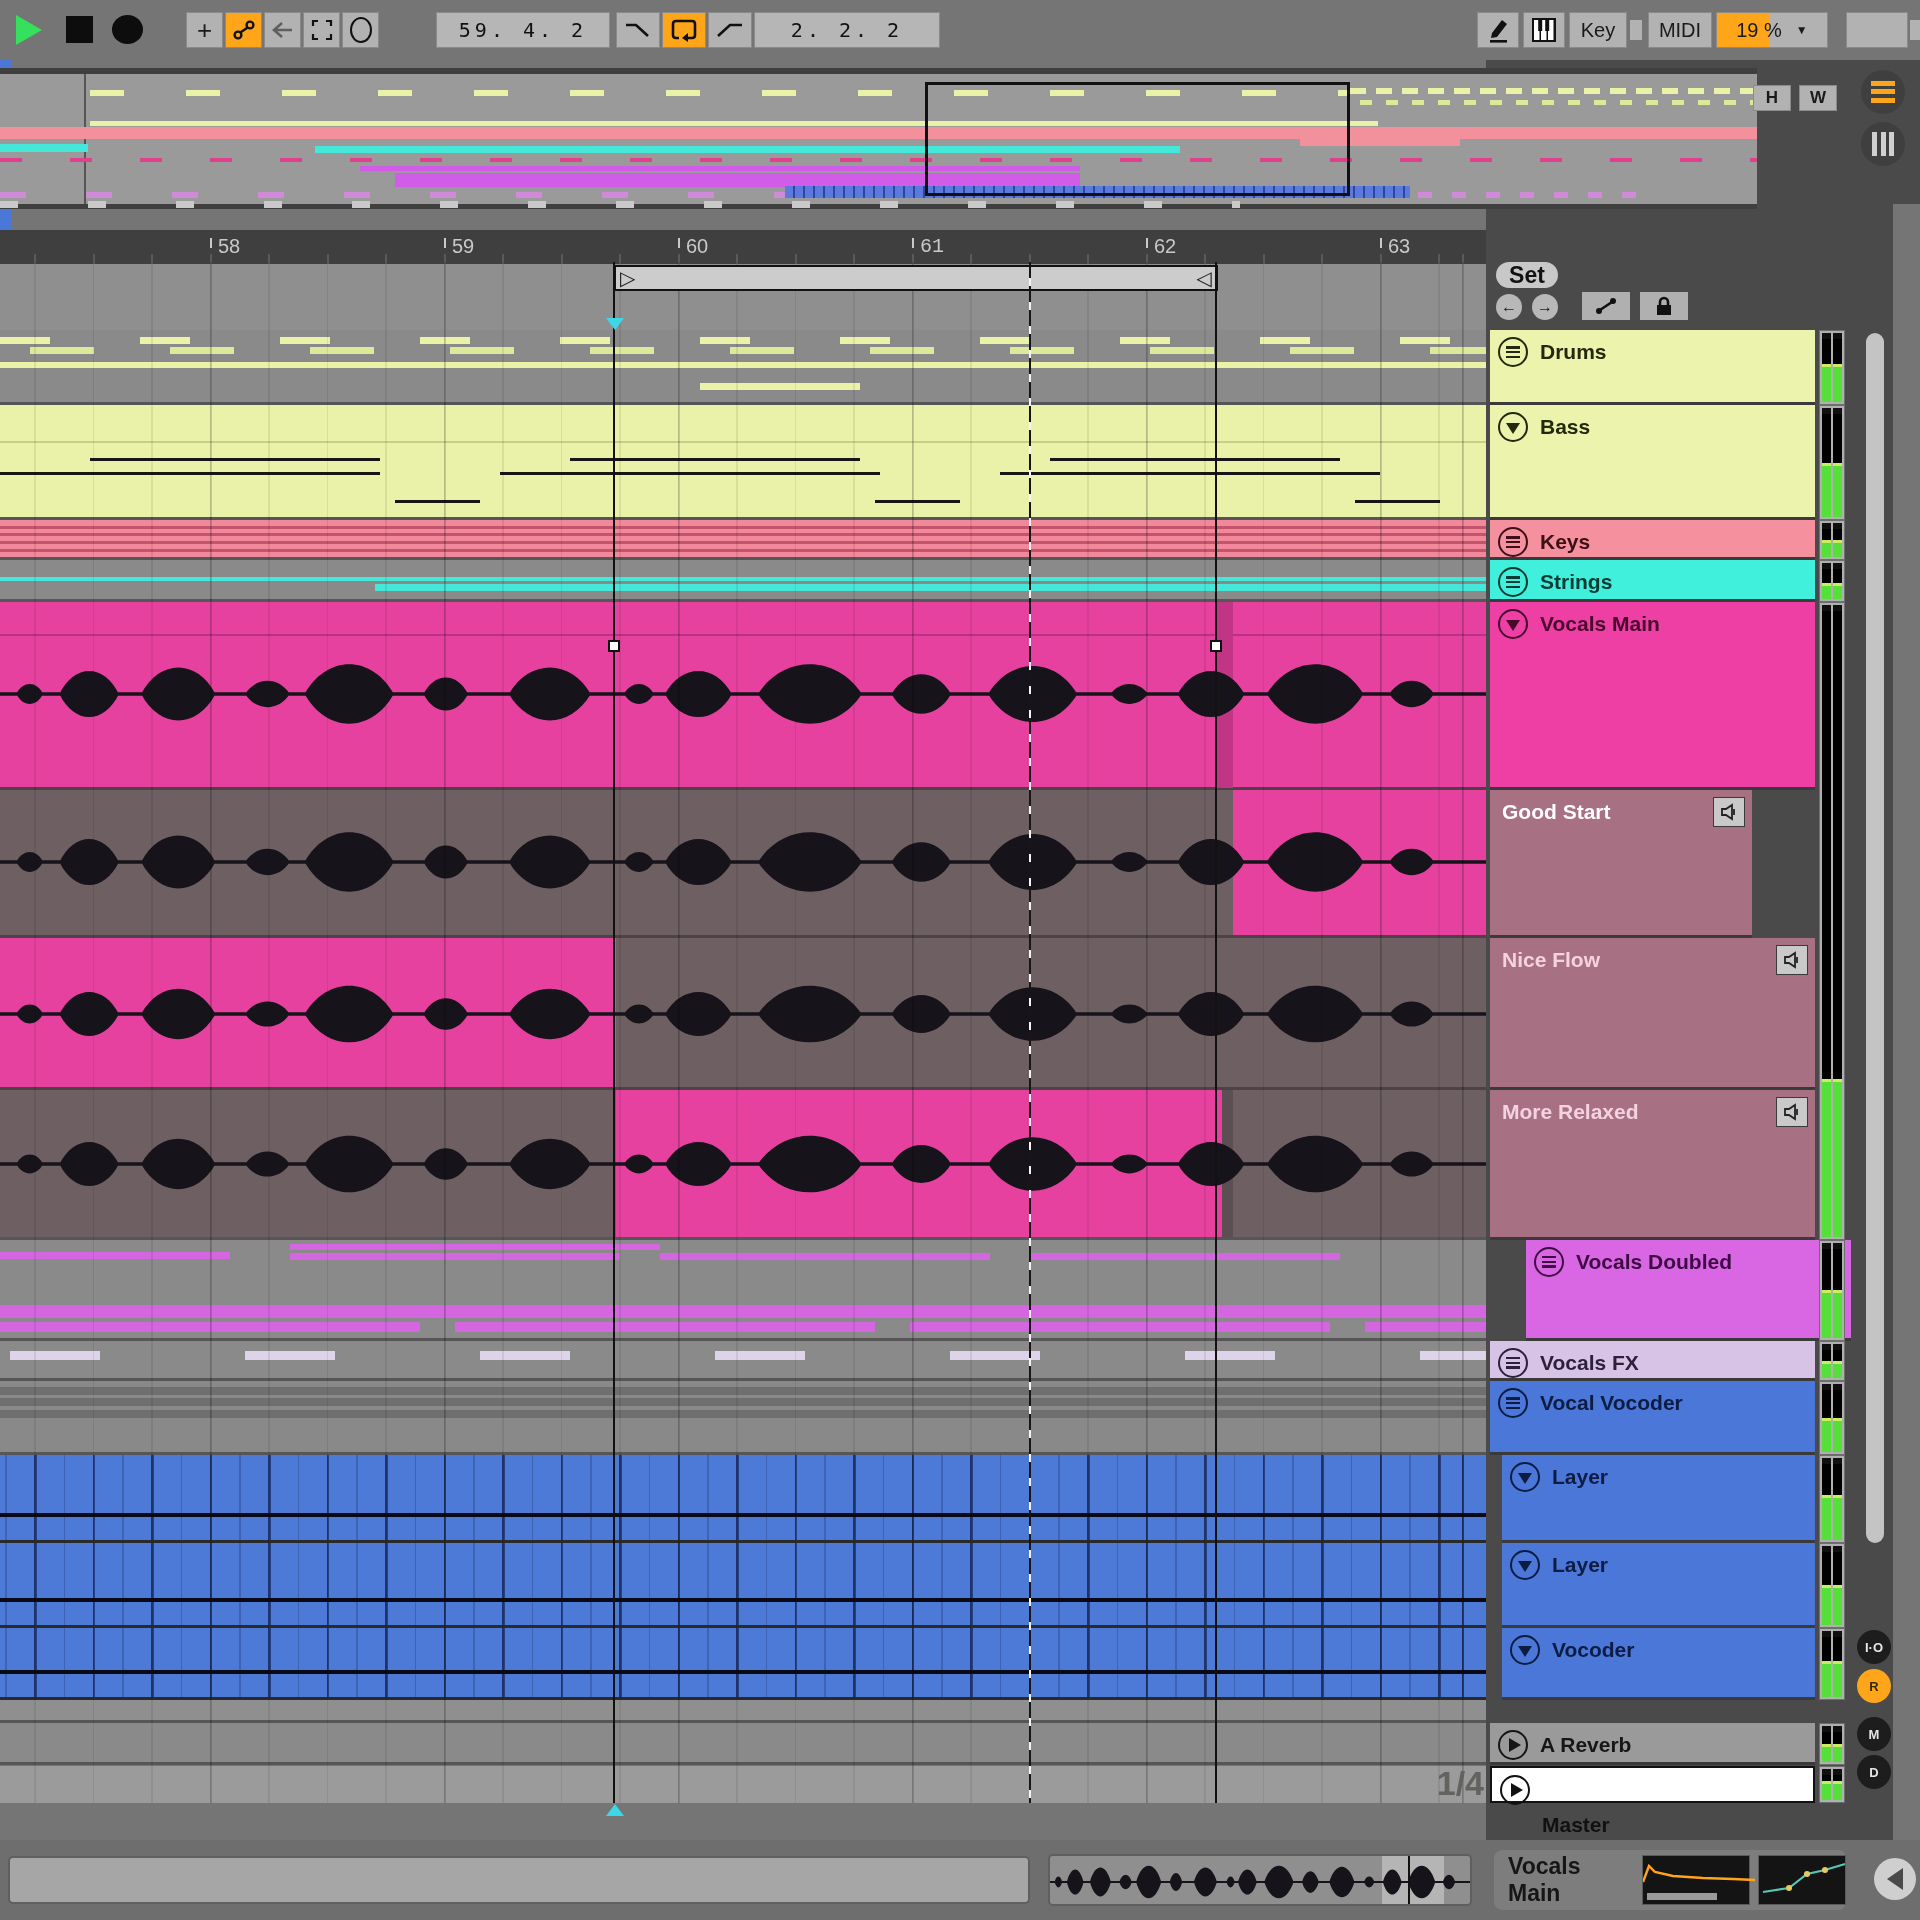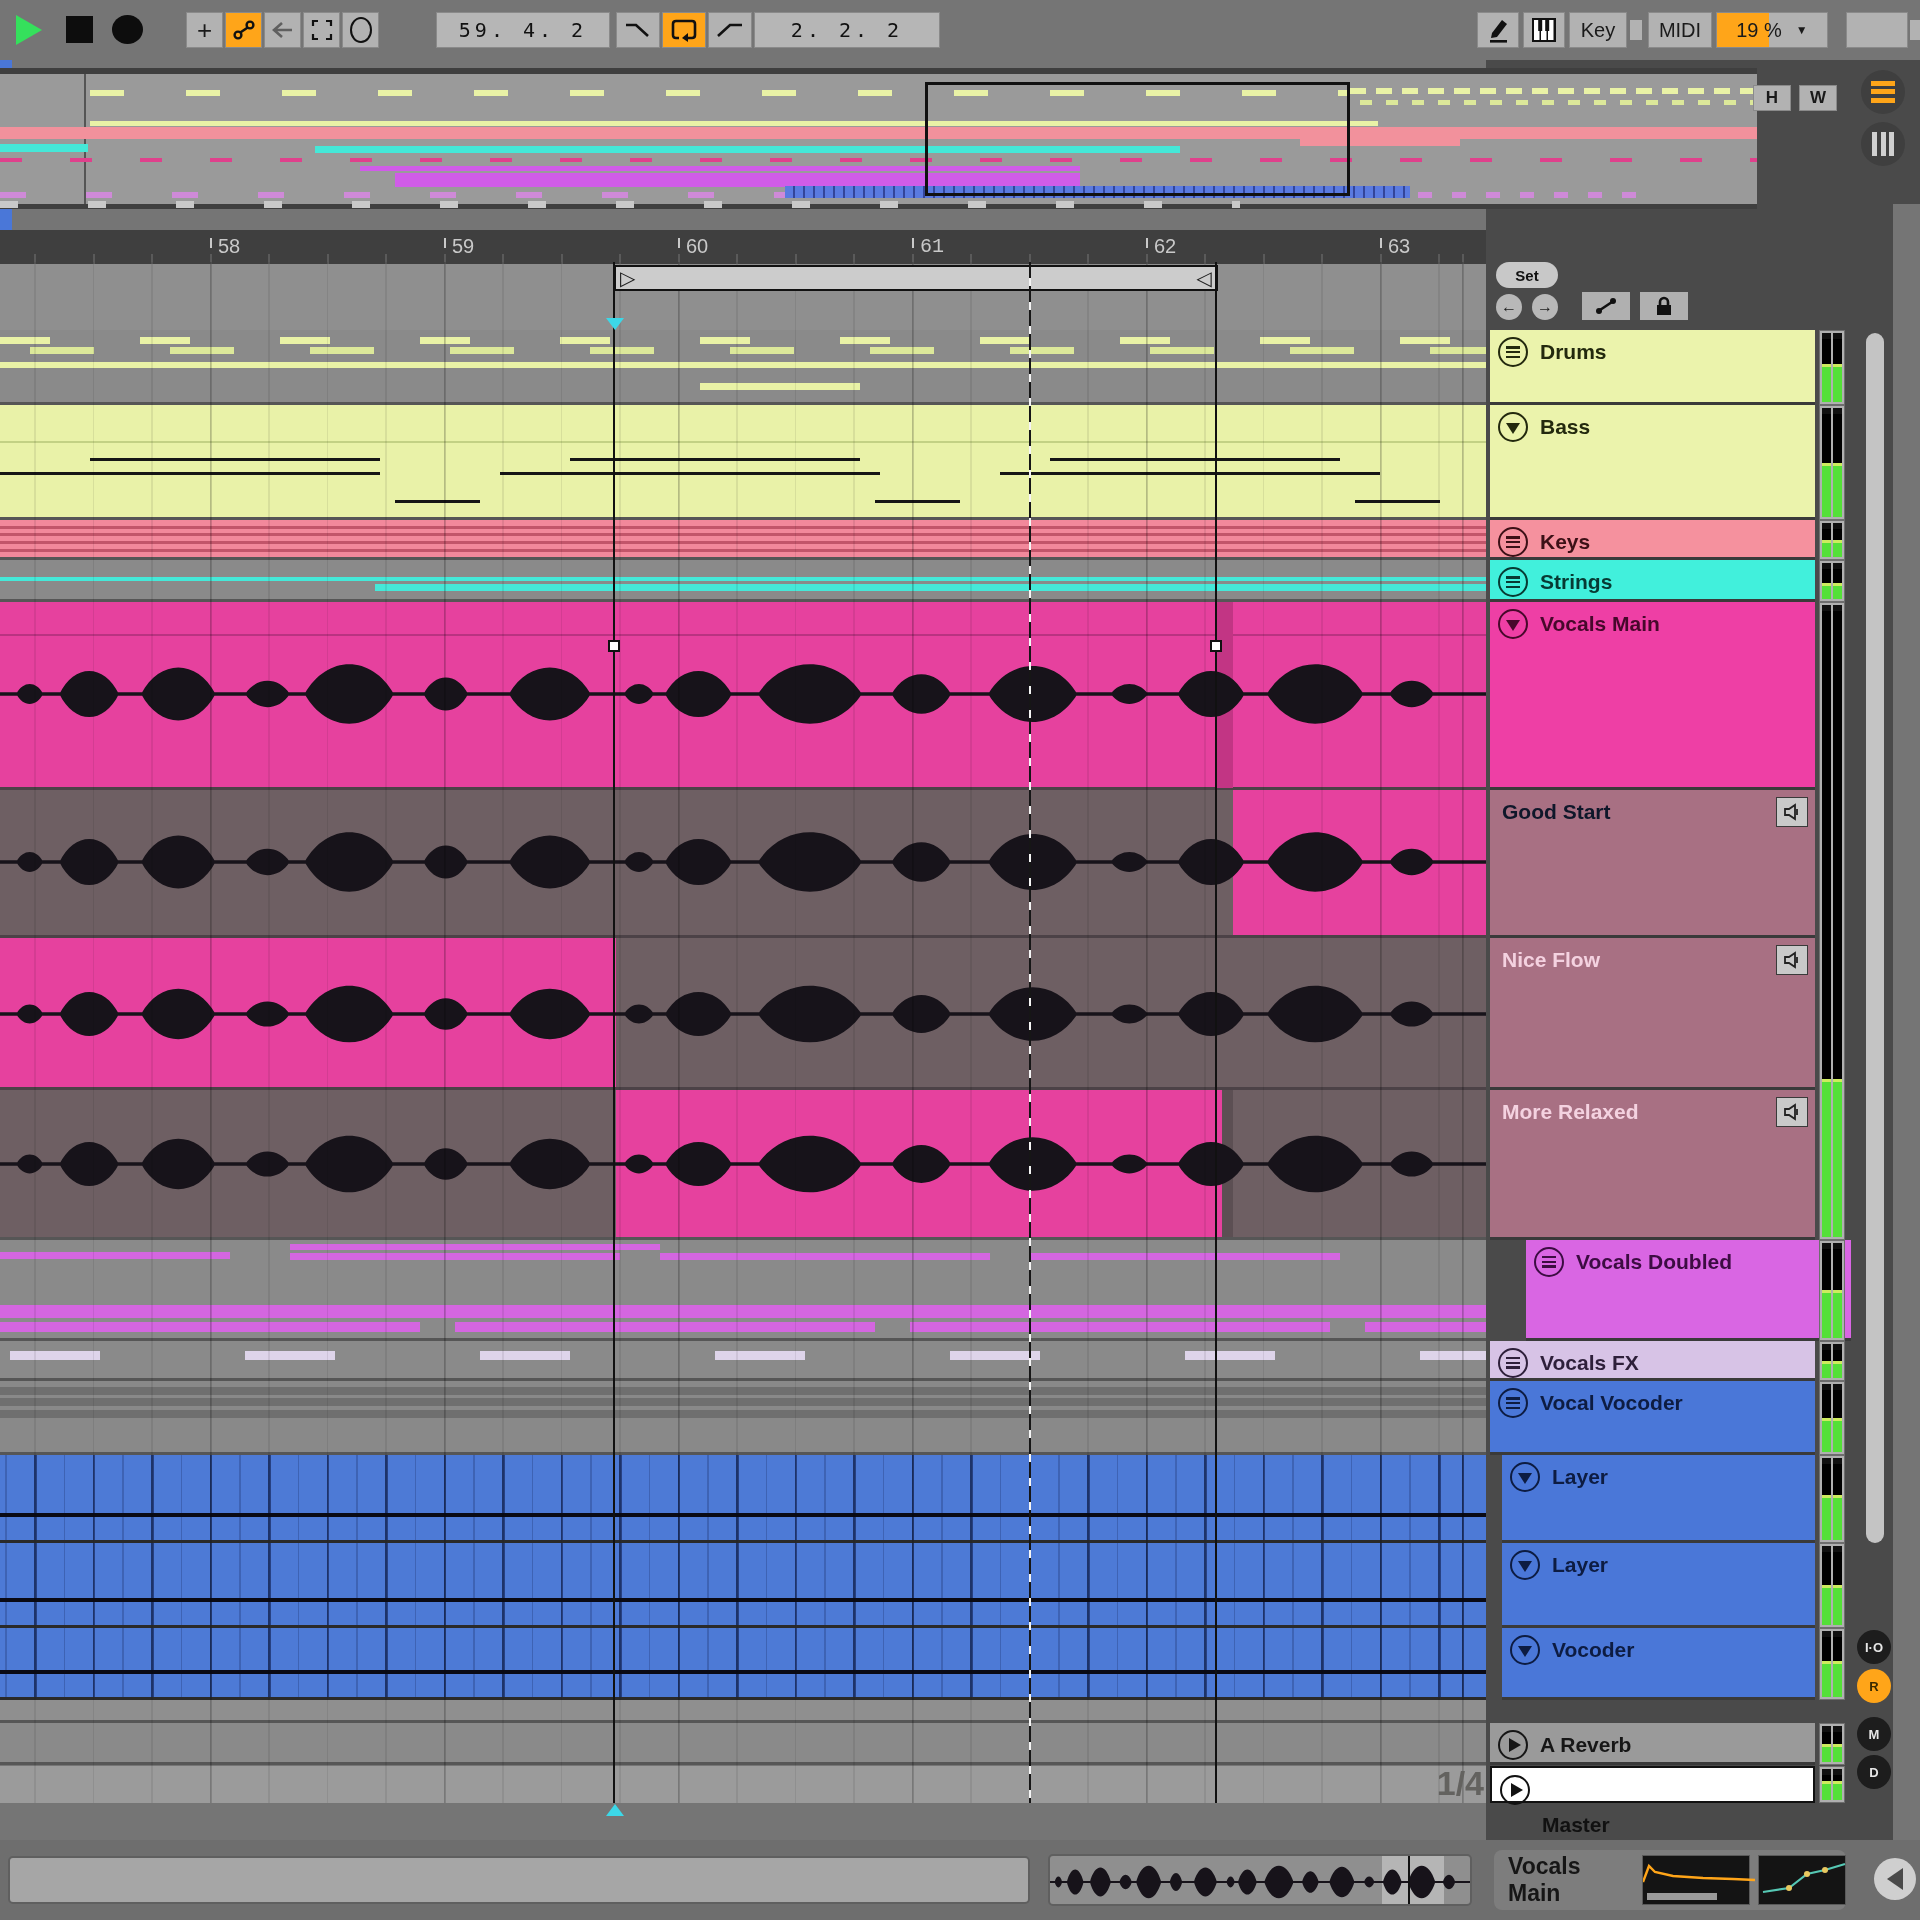--- a/index.html
+++ b/index.html
@@ -250,21 +250,21 @@
 
   <div class="vline" style="left:613px;top:262px;height:1541px;"></div>
   <div class="vline" style="left:1215px;top:262px;height:1541px;"></div>
   <div class="vline" style="left:1029px;top:262px;height:1541px;background:repeating-linear-gradient(180deg,#161616 0 16px,#f5f5f5 16px 24px);"></div>
   <div class="handle" style="left:608px;top:640px;"></div>
   <div class="handle" style="left:1210px;top:640px;"></div>
 
   <div class="abs" style="left:1404px;top:1764px;width:80px;text-align:right;font-size:34px;font-weight:bold;color:#63625f;z-index:6;">1/4</div>
 
 
-  <div class="abs" style="left:1496px;top:262px;width:62px;height:26px;background:#c8c8c8;border-radius:13px;display:flex;align-items:center;justify-content:center;font-size:15px;font-weight:bold;color:#111;">Set</div>
+  <div class="abs" style="left:1496px;top:262px;width:62px;height:26px;background:#c8c8c8;border-radius:13px;display:flex;align-items:center;justify-content:center;font-size:23px;font-weight:bold;color:#111;">Set</div>
   <div class="abs" style="left:1496px;top:294px;width:26px;height:26px;border-radius:50%;background:#b8b8b8;display:flex;align-items:center;justify-content:center;font-weight:bold;">←</div>
   <div class="abs" style="left:1532px;top:294px;width:26px;height:26px;border-radius:50%;background:#b8b8b8;display:flex;align-items:center;justify-content:center;font-weight:bold;">→</div>
   <div class="abs" style="left:1582px;top:292px;width:48px;height:28px;background:#b0b0b0;display:flex;align-items:center;justify-content:center;">
     <svg width="22" height="18" viewBox="0 0 22 18">
         <circle cx="4" cy="14" r="3" fill="#111"></circle>
         <circle cx="18" cy="4" r="3" fill="#111"></circle>
         <line x1="5" y1="13" x2="17" y2="5" stroke="#111" stroke-width="2.6"></line>
       </svg>
   </div>
   <div class="abs" style="left:1640px;top:292px;width:48px;height:28px;background:#b0b0b0;display:flex;align-items:center;justify-content:center;">
@@ -298,21 +298,21 @@
           <div class="hamb"></div>
         </div>
         <div style="padding-top: 3px;">Strings</div>
       </div>
       <div class="th" style="left: 1490px; top: 602px; width: 325px; height: 188px; background: rgb(238, 63, 165); color: rgb(71, 8, 43);">
         <div class="cic">
           <div class="tri"></div>
         </div>
         <div style="padding-top: 3px;">Vocals Main</div>
       </div>
-      <div class="th" style="left: 1490px; top: 790px; width: 325px; height: 148px; background: rgb(168, 112, 131); color: #0f172a;">
+      <div class="th" style="left: 1490px; top: 790px; width: 262px; height: 148px; background: rgb(168, 112, 131); color: #ffffff;">
         <div style="padding-top: 3px; padding-left: 4px; font-weight: bold;">Good Start</div>
         <div class="spk">
           <svg width="20" height="18" viewBox="0 0 20 18">
             <path d="M3 6 H7 L13 2 V16 L7 12 H3 Z" fill="none" stroke="#222" stroke-width="1.8"></path>
             <line x1="15" y1="6" x2="15" y2="12" stroke="#222" stroke-width="1.8"></line>
           </svg>
         </div>
       </div>
       <div class="th" style="left: 1490px; top: 938px; width: 325px; height: 152px; background: rgb(168, 112, 131); color: rgb(244, 210, 224);">
         <div style="padding-top: 3px; padding-left: 4px; font-weight: bold;">Nice Flow</div>

